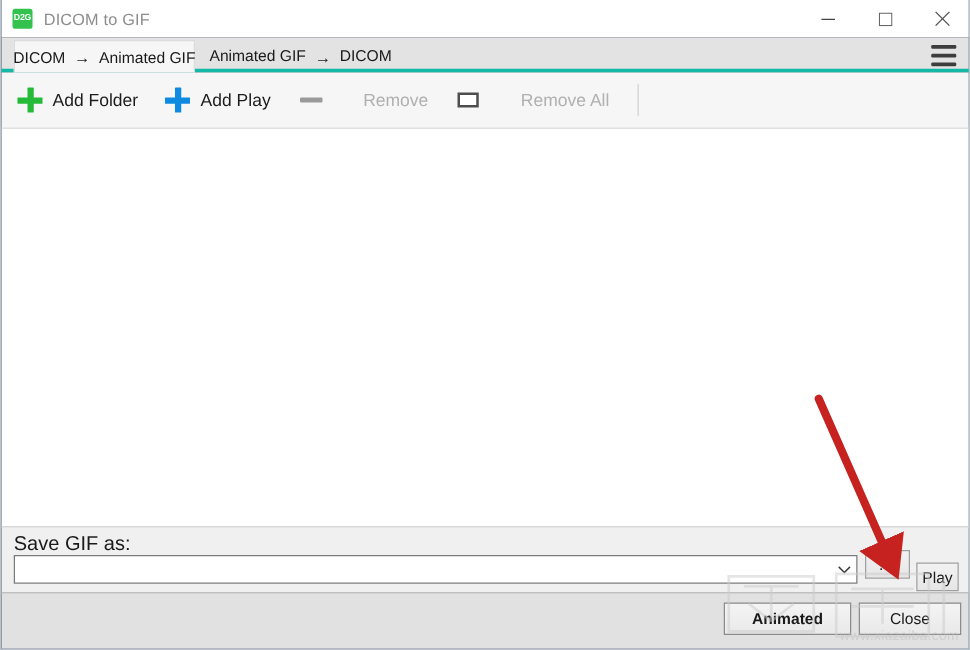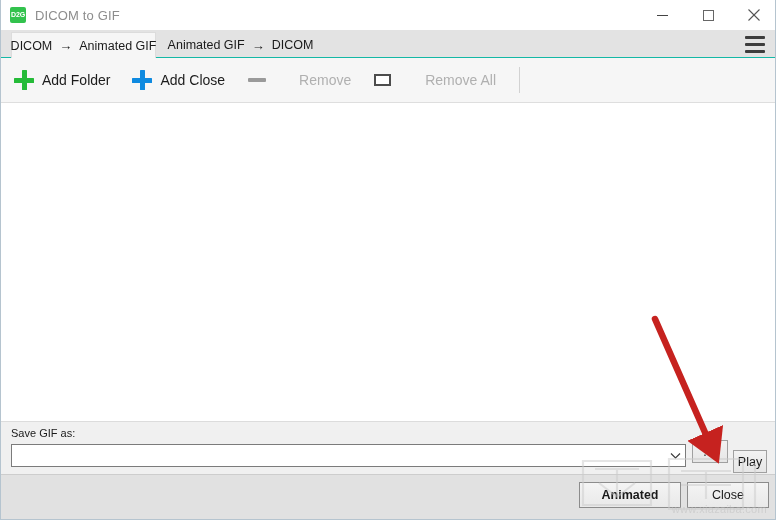--- a/index.html
+++ b/index.html
@@ -67,21 +67,21 @@
     justify-content: center;
   }
 
   
   .tabstrip {
     position: absolute;
     left: 0; top: 30px;
     width: 776px;
     height: 28px;
     background: #e3e3e3;
-    border-bottom: 1px solid #14b8a6;
+    border-bottom: 3px solid #14b8a6;
     box-sizing: border-box;
   }
   .tab {
     position: absolute;
     top: 2px;
     height: 26px;
     display: flex;
     align-items: center;
     justify-content: center;
     font-size: 12.5px;
@@ -213,21 +213,21 @@
     left: 0; top: 421px;
     width: 776px;
     height: 53px;
     background: #f0f0f0;
     border-top: 1px solid #dcdcdc;
     box-sizing: border-box;
   }
   .save-label {
     position: absolute;
     left: 10px; top: 5px;
-    font-size: 11px;
+    font-size: 16px;
     color: #1a1a1a;
   }
   .save-combo {
     position: absolute;
     left: 10px; top: 22px;
     width: 675px; height: 23px;
     background: #ffffff;
     border: 1px solid #7b7b7b;
     box-sizing: border-box;
     display: flex;
@@ -370,21 +370,21 @@
 
   <div class="toolbar">
 
     <div class="tbitem enabled">
       <span class="tbicon ico-plus ico-green"></span>
       <span>Add Folder</span>
     </div>
 
     <div class="tbitem enabled">
       <span class="tbicon ico-plus ico-blue"></span>
-      <span>Add Close</span>
+      <span>Add Play</span>
     </div>
 
     <div class="tbitem disabled">
       <span class="tbicon ico-dash"></span>
       <span>Remove</span>
     </div>
 
     <div class="tbitem disabled">
       <span class="tbicon ico-rect"></span>
       <span>Remove All</span>

